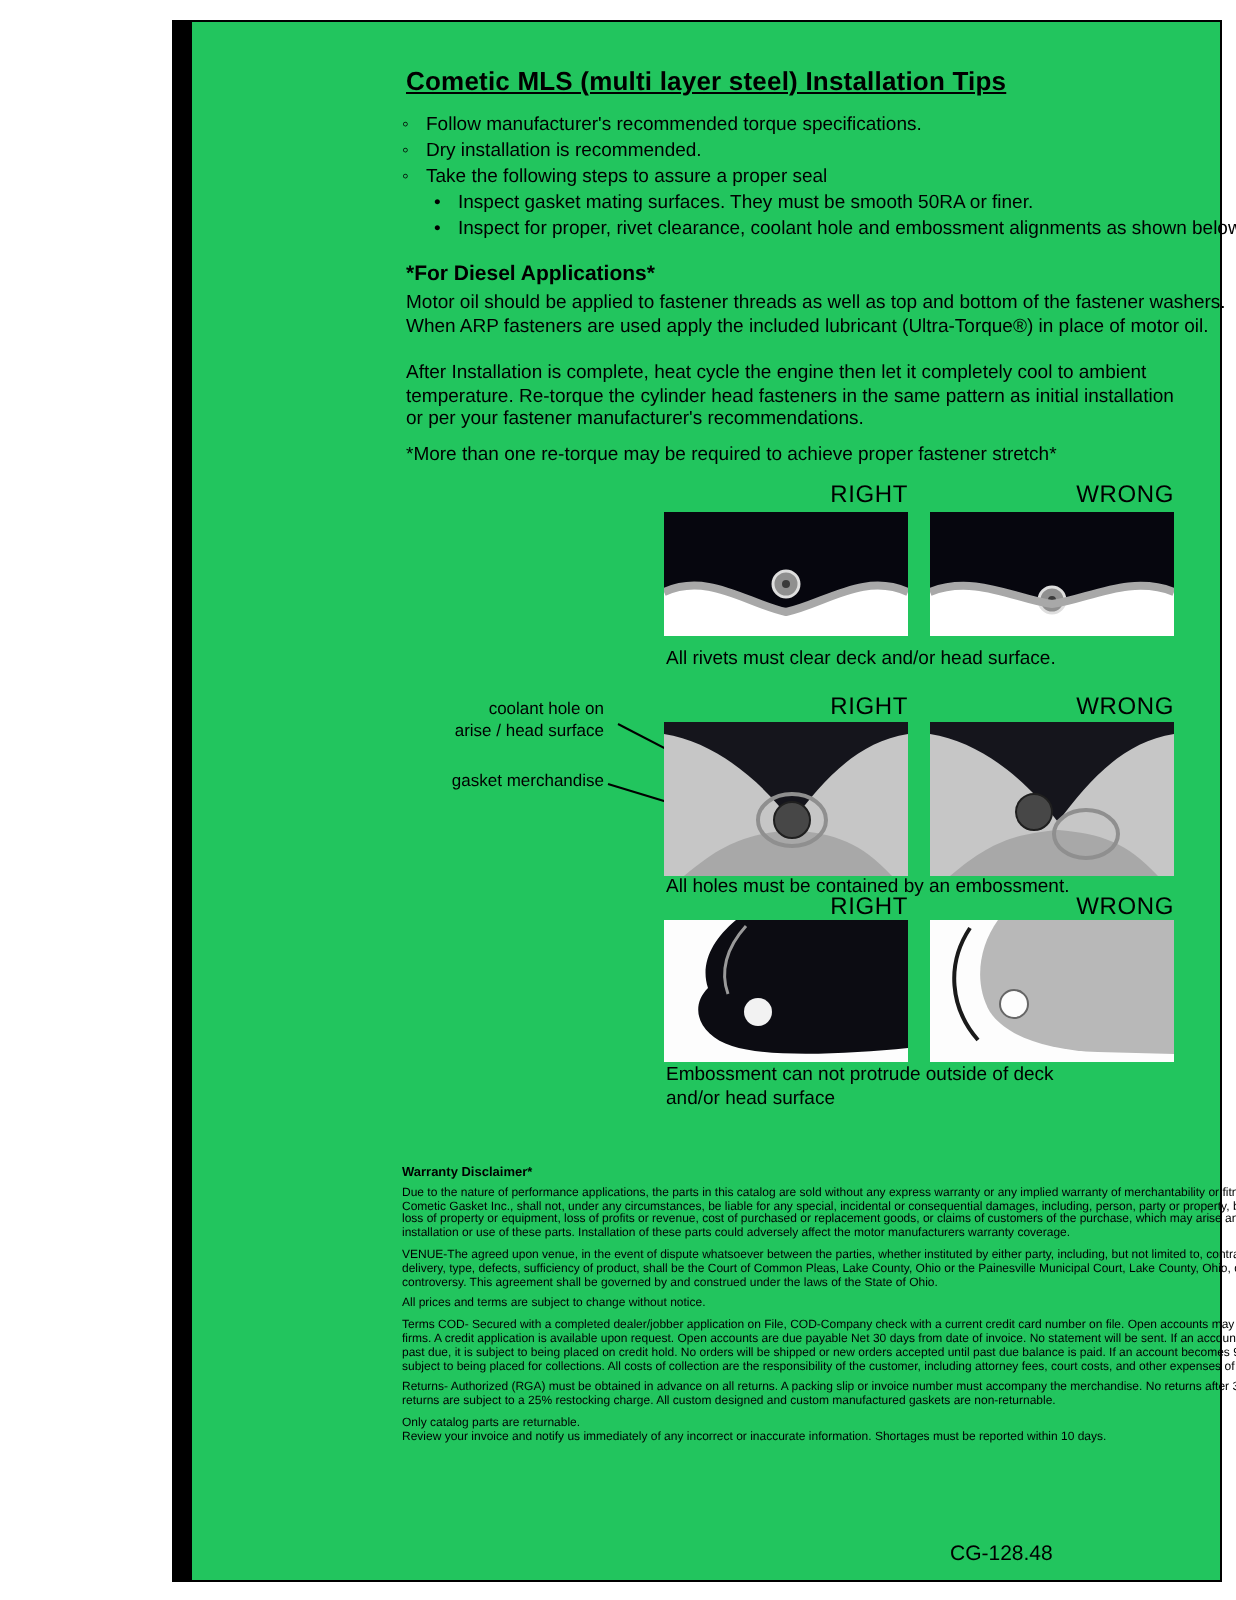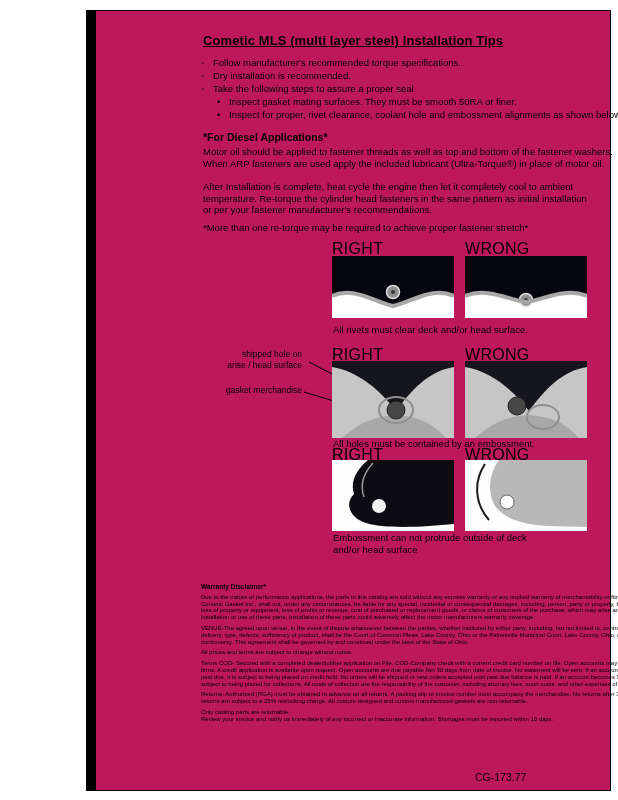--- a/index.html
+++ b/index.html
@@ -1,42 +1,42 @@
 <!DOCTYPE html>
 <html><head>
 <meta charset="utf-8">
 <style>
   * { margin:0; padding:0; box-sizing:border-box; }
   html,body { width:618px; height:800px; background:#ffffff; }
   body { position:relative; font-family:"Liberation Sans", sans-serif; color:#000; }
 
   .frame {
     position:absolute; left:86px; top:10px; width:525px; height:781px;
-    border:1px solid #000; border-left:10px solid #000; background:#be185d;
+    border:1px solid #000; border-left:10px solid #000; background:#22c55e;
   }
   .content { position:absolute; left:96px; top:11px; width:514px; height:779px; }
 
   .title {
     position:absolute; left:11px; top:11px;
     font-size:13px; font-weight:bold; text-decoration:underline; letter-spacing:0.1px;
   }
 
   .bullets { position:absolute; left:9px; top:34px; width:480px; font-size:9.5px; }
   .b, .sb { position:relative; line-height:13px; padding-left:12px; }
   .b::before { content:"◦"; position:absolute; left:0; top:0; font-size:9.5px; }
   .sb { margin-left:16px; }
   .sb::before { content:"•"; position:absolute; left:0; top:0; font-size:9.5px; }
 
   .diesel-head { position:absolute; left:11px; top:109px; font-size:10.5px; font-weight:bold; }
   .para { position:absolute; left:11px; width:440px; font-size:9.5px; line-height:11.5px; white-space:pre-line; }
   #para1 { top:124px; }
   #para2 { top:159px; }
   #note  { top:200px; width:460px; }
 
-  .dg-label { position:absolute; width:122px; text-align:left; font-size:16px; letter-spacing:0.3px; }
+  .dg-label { position:absolute; width:122px; text-align:right; font-size:12px; letter-spacing:0.3px; }
   .dg-img { position:absolute; width:122px; }
   .dg-caption { position:absolute; left:45px; width:340px; font-size:9.5px; line-height:11.5px; }
 
   #r1-lab-right, #r1-lab-wrong { top:218px; }
   #r1-img-right, #r1-img-wrong { top:234px; height:62px; }
   #r1-caption { left:141px; top:302px; }
 
   #r2-lab-right, #r2-lab-wrong { top:324px; }
   #r2-img-right, #r2-img-wrong { top:339px; height:77px; }
   #r2-caption { left:141px; top:416px; }
@@ -99,21 +99,21 @@
       <circle cx="61" cy="44" r="6.5" fill="#8f8f8f" stroke="#dedede" stroke-width="1.5"></circle>
       <circle cx="61" cy="44" r="2" fill="#3a3a3a"></circle>
       <path d="M0,40 C22,31 44,44 61,46 C78,44 100,31 122,40" fill="none" stroke="#a8a8a8" stroke-width="4"></path>
     </svg>
     <div class="dg-caption" id="r1-caption">All rivets must clear deck and/or head surface.</div>
 
     <div class="dg-label col-right" id="r2-lab-right">RIGHT</div>
     <div class="dg-label col-wrong" id="r2-lab-wrong">WRONG</div>
 
     <div class="ann" id="ann-coolant">
-      <div>shipped hole on</div>
+      <div>coolant hole on</div>
       <div>arise / head surface</div>
     </div>
     <div class="ann" id="ann-emboss">gasket merchandise</div>
 
     <svg class="leaders" viewBox="0 0 96 64">
       <line x1="5" y1="6" x2="86" y2="48" stroke="#000" stroke-width="1"></line>
       <line x1="0" y1="36" x2="79" y2="60" stroke="#000" stroke-width="1"></line>
     </svg>
 
     <svg class="dg-img col-right" id="r2-img-right" width="122" height="77" viewBox="0 0 122 77">
@@ -158,16 +158,16 @@
       <p>VENUE-The agreed upon venue, in the event of dispute whatsoever between the parties, whether instituted by either party, including, but not limited to, contract terms, payment terms, delivery, type, defects, sufficiency of product, shall be the Court of Common Pleas, Lake County, Ohio or the Painesville Municipal Court, Lake County, Ohio, depending on the amount in controversy.  This agreement shall be governed by and construed under the laws of the State of Ohio.</p>
       <p>All prices and terms are subject to change without notice.</p>
       <p>Terms COD- Secured with a completed dealer/jobber application on File, COD-Company check with a current credit card number on file.  Open accounts may be established by well rated firms.  A credit application is available upon request.  Open accounts are due payable Net 30 days from date of invoice.  No statement will be sent.  If an account becomes 60 or more days past due, it is subject to being placed on credit hold.  No orders will be shipped or new orders accepted until past due balance is paid.  If an account becomes 90 or more days past due, it is subject to being placed for collections.  All costs of collection are the responsibility of the customer, including attorney fees, court costs, and other expenses of litigation.</p>
       <p>Returns- Authorized (RGA) must be obtained in advance on all returns.  A packing slip or invoice number must accompany the merchandise.  No returns after 30 days from invoice date.  All returns are subject to a 25% restocking charge.  All custom designed and custom manufactured gaskets are non-returnable.</p>
       <p style="margin-bottom:0;">
         <span style="display:block;">Only catalog parts are returnable.</span>
         <span style="display:block;">Review your invoice and notify us immediately of any incorrect or inaccurate information.  Shortages must be reported within 10 days.</span>
       </p>
     </div>
 
-    <div class="footer-code">CG-173.77</div>
+    <div class="footer-code">CG-128.48</div>
 
   </div>
 </div>
 
 </body></html>

